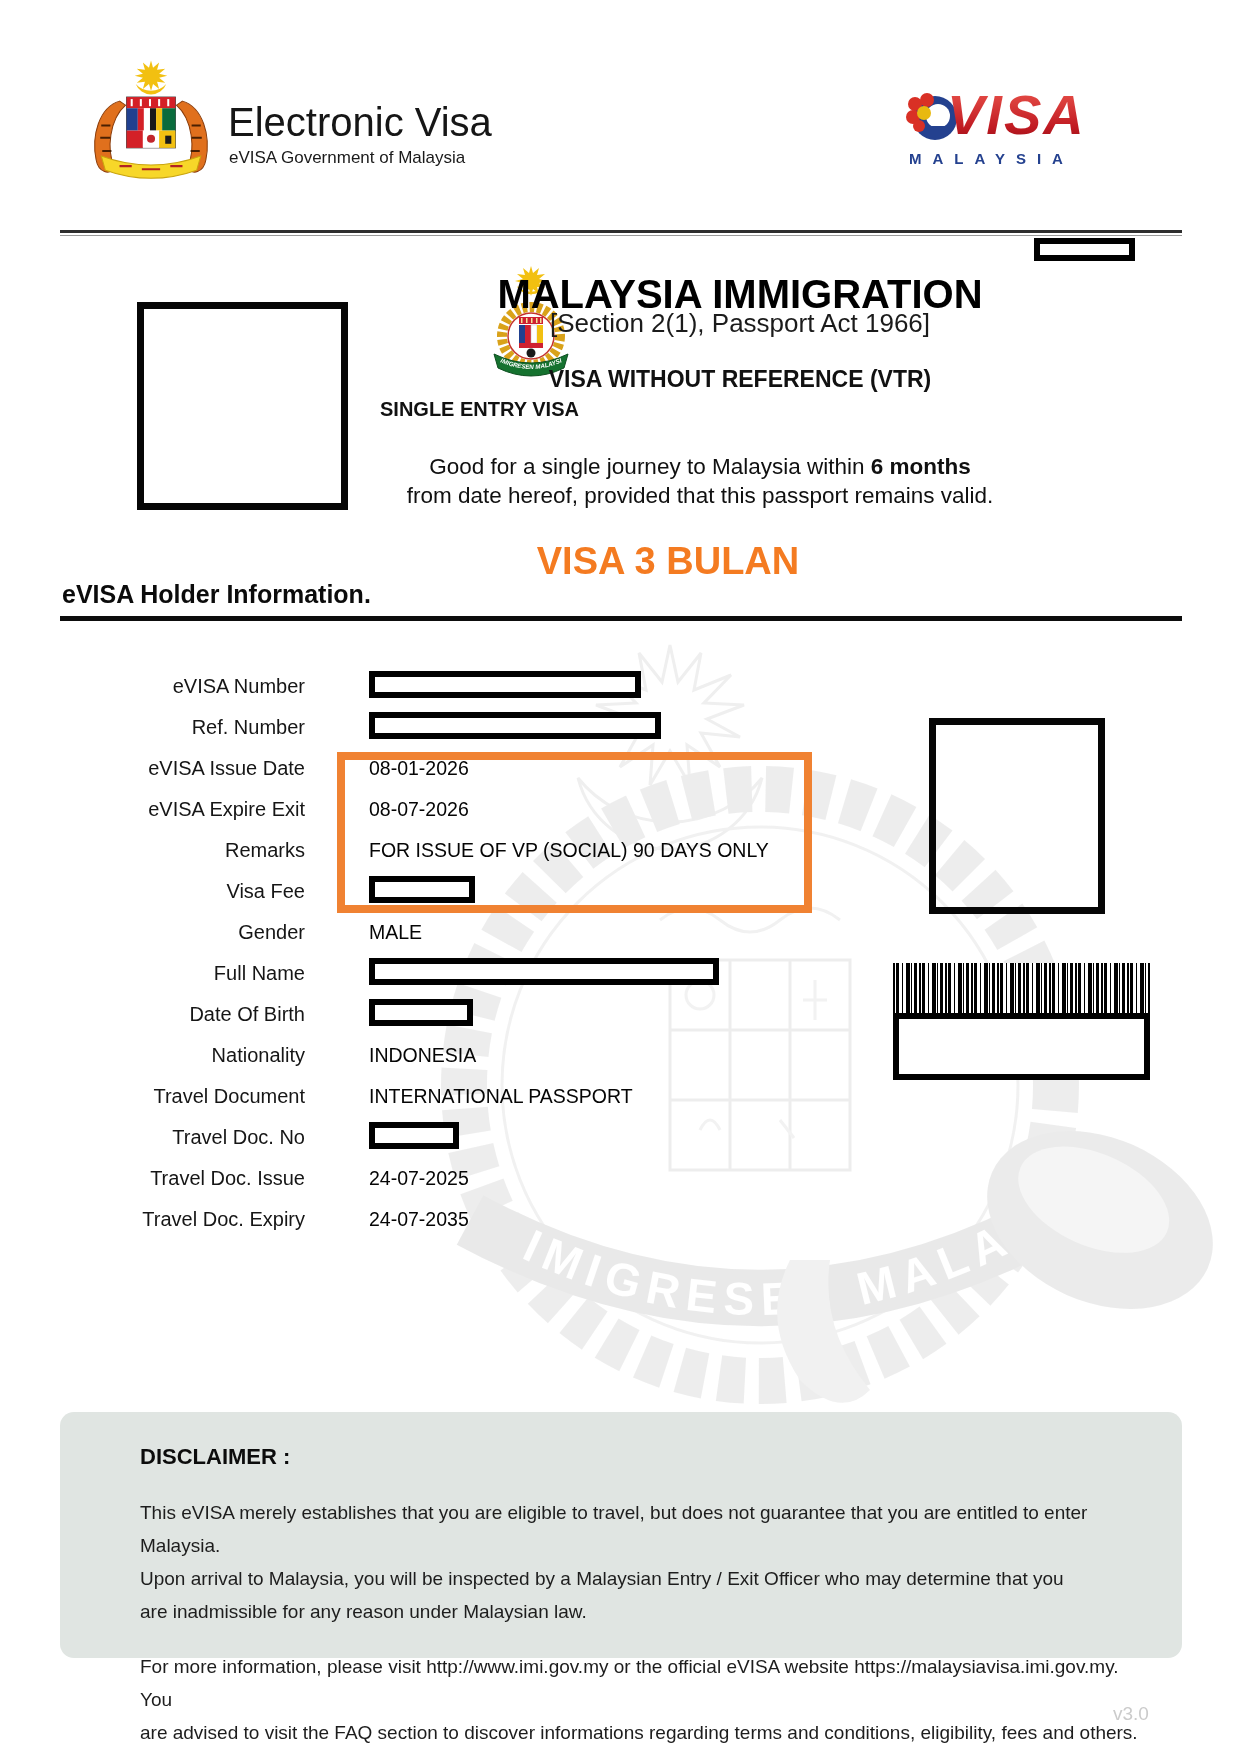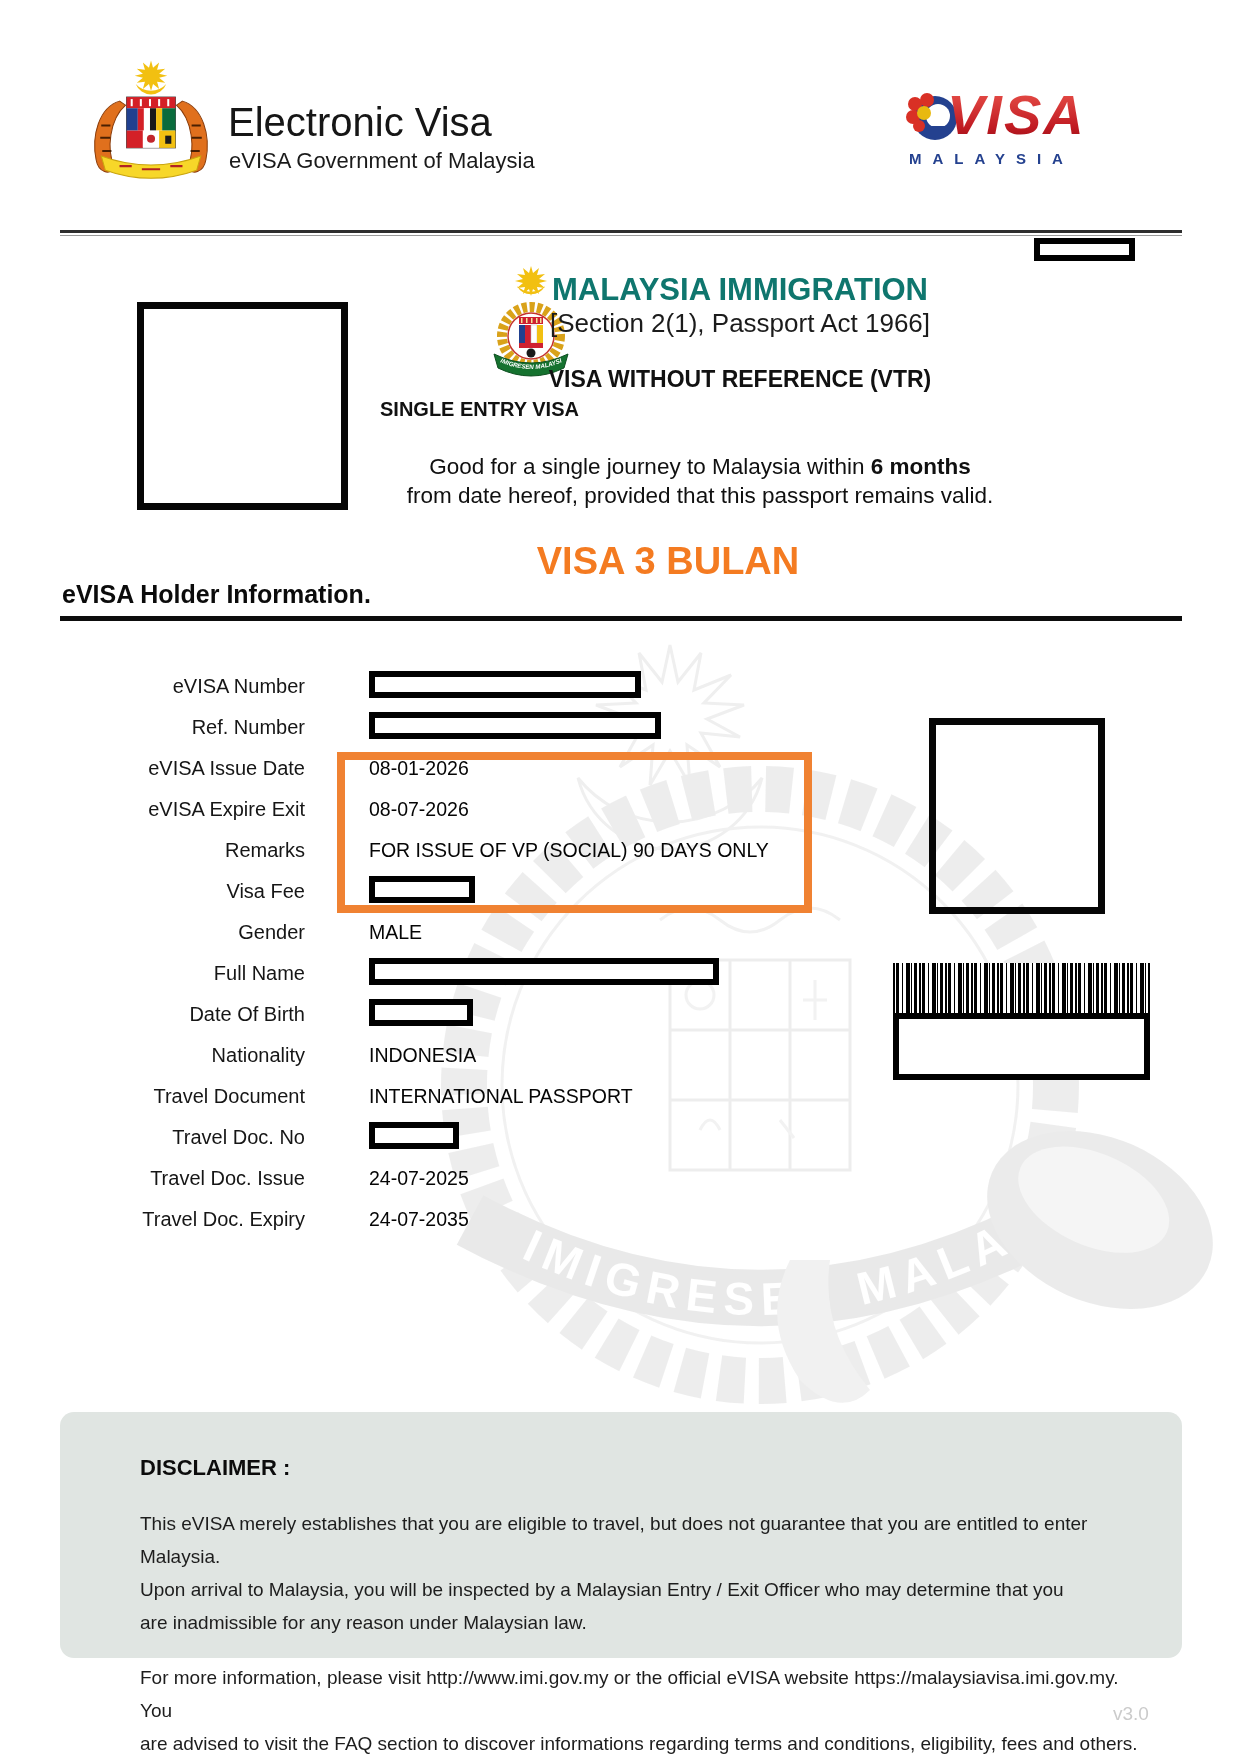--- a/index.html
+++ b/index.html
@@ -1,60 +1,60 @@
 <!DOCTYPE html>
 <html><head>
 <meta charset="utf-8">
 <style>
   html,body{margin:0;padding:0;background:#ffffff;}
   #page{position:relative;width:1240px;height:1755px;background:#fff;overflow:hidden;
         font-family:"Liberation Sans","DejaVu Sans",sans-serif;color:#111;border-right:1px solid #e8e8e8;}
   .abs{position:absolute;}
   
   .app-title{left:228px;top:100px;font-size:40px;color:#161616;letter-spacing:0;}
-  .app-sub{left:229px;top:148px;font-size:22px;color:#1a1a1a;}
+  .app-sub{left:229px;top:148px;font-size:17px;color:#1a1a1a;}
   
   .evisa-logo{left:905px;top:88px;width:240px;height:86px;}
   .evisa-visa{position:absolute;left:42px;top:-6px;font-size:56px;font-weight:bold;font-style:italic;
       background:linear-gradient(180deg,#ef5a50 0%,#c01a22 70%,#8f0d14 100%);
       -webkit-background-clip:text;background-clip:text;color:transparent;letter-spacing:2px;}
   .evisa-country{position:absolute;left:4px;top:62px;width:228px;font-size:15px;color:#24418f;
       letter-spacing:11px;font-weight:bold;}
   
   .rule-top{left:60px;top:230px;width:1122px;height:2px;border-top:3px solid #2e2e2e;border-bottom:1px solid #9a9a9a;}
   .rule-holder{left:60px;top:616px;width:1122px;height:5px;background:#0d0d0d;}
   
   .redact{background:#fff;border:6px solid #000;box-sizing:border-box;height:27px;display:inline-block;}
   .frame{background:transparent;border:7px solid #060606;box-sizing:border-box;}
   .photo1{left:137px;top:302px;width:211px;height:208px;}
   .photo2{left:929px;top:718px;width:176px;height:196px;}
   .redact-top{left:1034px;top:238px;width:101px;height:23px;border-width:6px;}
   
-  .imm-title{left:380px;top:272px;width:720px;text-align:center;font-size:31px;font-weight:bold;color:#0f766e;}
+  .imm-title{left:380px;top:272px;width:720px;text-align:center;font-size:40px;font-weight:bold;color:#000000;}
   .imm-act{left:380px;top:308px;width:720px;text-align:center;font-size:26px;color:#1b1b1b;}
   .imm-vtr{left:380px;top:366px;width:720px;text-align:center;font-size:23px;font-weight:bold;}
   .imm-sev{left:380px;top:398px;width:720px;text-align:left;font-size:20px;font-weight:bold;}
   .imm-valid{left:340px;top:452px;width:720px;text-align:center;font-size:22.5px;line-height:29px;color:#101010;}
   .visa-bulan{left:308px;top:540px;width:720px;text-align:center;font-size:38px;font-weight:bold;color:#f47b21;}
   .holder-heading{left:62px;top:580px;font-size:25px;font-weight:bold;color:#0b0b0b;}
   
   .fields{left:60px;top:666px;width:800px;}
   .frow{display:flex;align-items:center;height:41px;}
   .flabel{width:245px;text-align:right;font-size:20px;color:#161616;flex:0 0 245px;}
   .fval{margin-left:64px;font-size:19.5px;font-weight:normal;color:#050505;white-space:nowrap;}
   .highlight-box{left:337px;top:752px;width:475px;height:161px;border:8px solid #f08232;box-sizing:border-box;}
   
   .barcode{left:893px;top:963px;width:257px;height:52px;
      background:repeating-linear-gradient(90deg,#000 0 2px,#fff 2px 3px,#000 3px 6px,#fff 6px 9px,#000 9px 10px,#fff 10px 13px,#000 13px 17px,#fff 17px 18px,#000 18px 19px,#fff 19px 21px,#000 21px 24px,#fff 24px 26px);}
   .barcode-redact{left:893px;top:1013px;width:257px;height:67px;border:6px solid #000;background:#fff;box-sizing:border-box;}
   
   .agency{left:245px;top:1284px;font-size:30px;font-weight:bold;color:#f47e2a;line-height:47px;}
   
   .disclaimer{left:60px;top:1412px;width:1122px;height:246px;background:#e0e5e2;border-radius:14px;box-sizing:border-box;padding:32px 40px 0 80px;}
-  .disc-title{font-size:22px;font-weight:bold;color:#0c0c0c;margin-bottom:26px;margin-top:11px;}
+  .disc-title{font-size:22px;font-weight:bold;color:#0c0c0c;margin-bottom:26px;}
   .disc-p{font-size:19px;color:#1d1d1d;line-height:33px;margin-bottom:22px;}
   .version{left:1113px;top:1659px;font-size:19px;color:#cbcbcb;margin-top:44px;}
   .wm{left:360px;top:620px;width:900px;height:830px;opacity:.55;pointer-events:none;}
 </style>
 </head>
 <body>
 
 <div id="page">
 
   <svg class="abs wm" viewBox="0 0 900 830">

